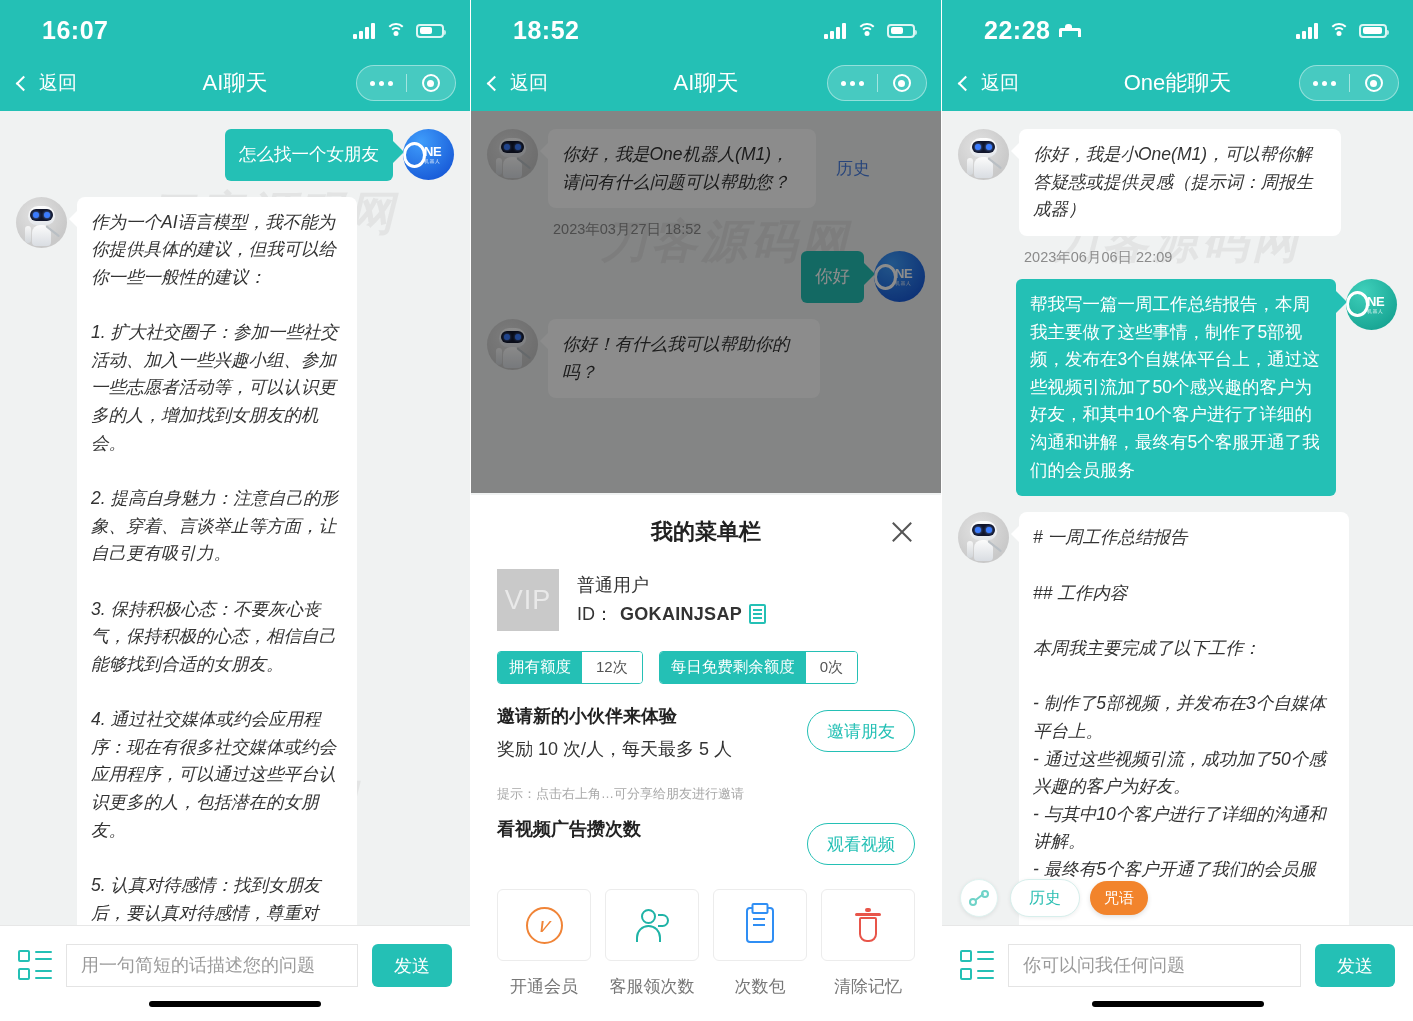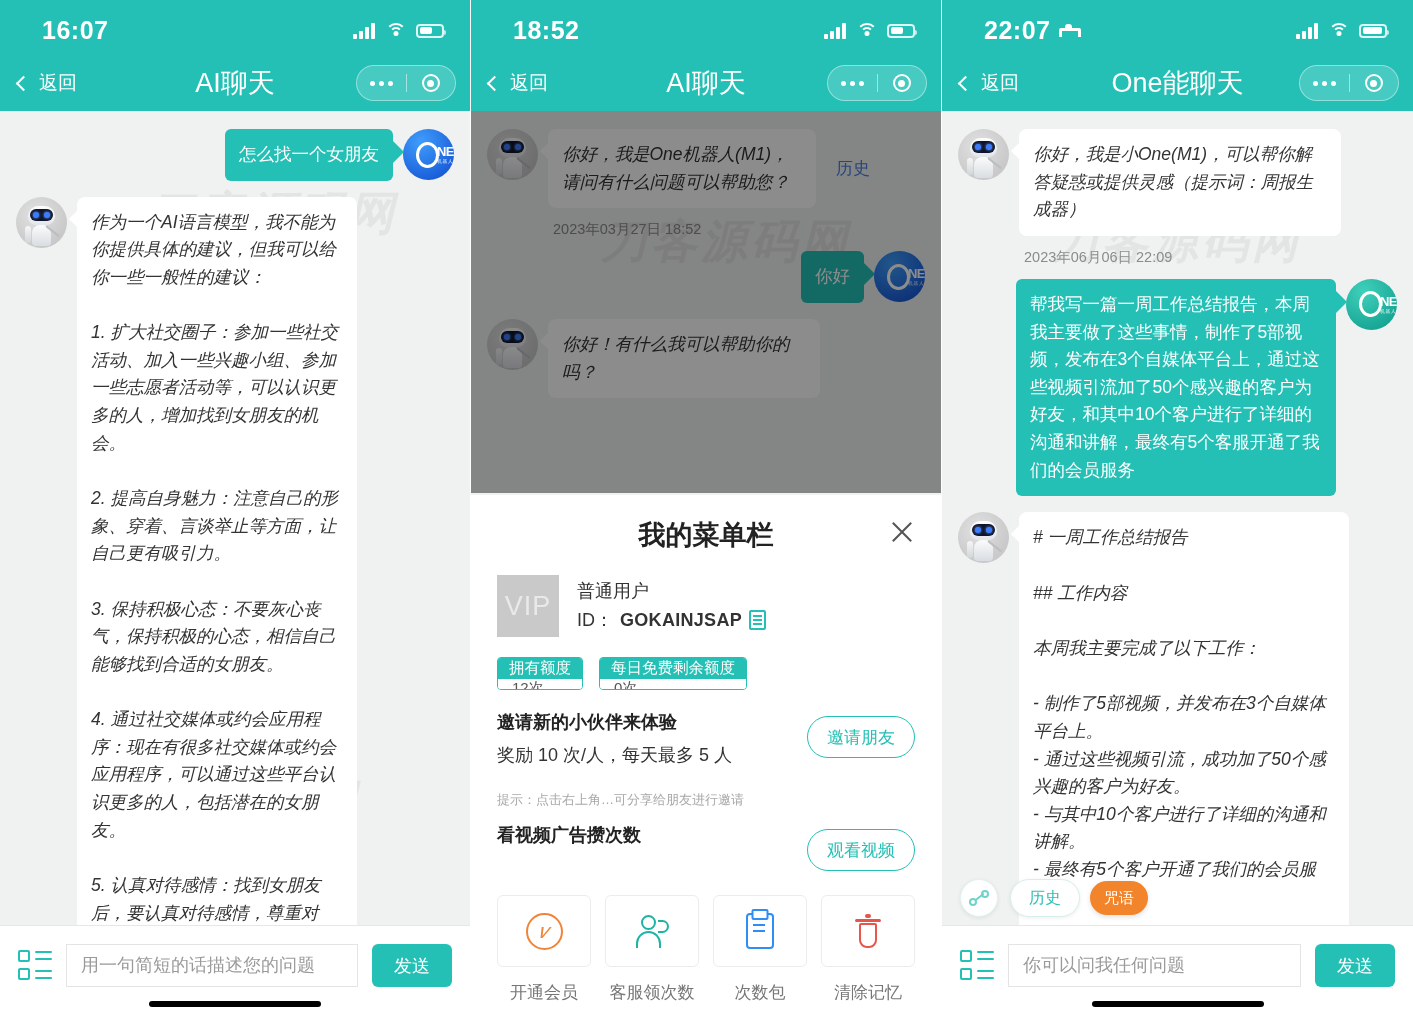--- a/index.html
+++ b/index.html
@@ -53,21 +53,21 @@
 
   
   .navbar {
     height: 56px; background: #24c0b5; color:#fff;
     display:flex; align-items:center; position:relative; padding: 0 14px 0 18px;
   }
   .nav-back { display:flex; align-items:center; gap:10px; font-size:19px; z-index:2; cursor:pointer;}
   .chev { width:11px;height:11px;border-left:2.4px solid #fff;border-bottom:2.4px solid #fff;
           transform:rotate(45deg); display:block; }
   .nav-title { position:absolute; left:0; right:0; text-align:center;
-               font-size:27px; font-weight:400; pointer-events:none; }
+               font-size:22px; font-weight:400; pointer-events:none; }
   .nav-caps { margin-left:auto; z-index:2; display:flex; align-items:center;
       background: rgba(255,255,255,.16); border:1px solid rgba(255,255,255,.42);
       border-radius: 20px; height:36px; width:100px; }
   .nav-caps .dots { flex:1; display:flex; align-items:center; justify-content:center; gap:4px; }
   .nav-caps .dots u { width:5px;height:5px;background:#fff;border-radius:50%;display:block; }
   .nav-caps .divider { width:1px; height:18px; background: rgba(255,255,255,.5); }
   .nav-caps .target { flex:1; display:flex; align-items:center; justify-content:center; }
   .nav-caps .target s { width:18px;height:18px;border:2px solid #fff;border-radius:50%;
        display:flex;align-items:center;justify-content:center;}
   .nav-caps .target s::after{content:"";width:7px;height:7px;background:#fff;border-radius:50%;}
@@ -104,21 +104,21 @@
     position:absolute;left:16px;top:28px;width:19px;height:21px;
     background:linear-gradient(#fbfbfb,#d9dde2); border-radius:8px 8px 4px 4px;
   }
   .avatar-bot .armL{position:absolute;left:9px;top:29px;width:6px;height:17px;
     background:linear-gradient(#f6f6f6,#d2d6da);border-radius:4px;}
   .avatar-bot .armR{position:absolute;right:4px;top:28px;width:17px;height:2px;
     background:#b9bfc4;transform:rotate(38deg);transform-origin:left center;border-radius:2px;}
 
   .avatar-one {
     width:51px;height:51px;border-radius:50%;flex:none;
-    display:flex;align-items:center;justify-content:flex-end;position:relative;
+    display:flex;align-items:center;justify-content:flex-start;position:relative;
     color:#fff; overflow:hidden;
   }
   .avatar-one.blue{ background: radial-gradient(circle at 35% 25%, #3f9dfb, #1657d6 85%); }
   .avatar-one.green{ background: radial-gradient(circle at 35% 25%, #3fd0bb, #13a08f 88%); }
   .one-o{ width:23px;height:26px;border:3.4px solid #fff;border-radius:50%;
           margin-right:1px; }
   .one-txt{ display:flex; flex-direction:column; align-items:flex-start; margin-left:-3px;}
   .one-ne{ font-size:13px; font-weight:bold; letter-spacing:-.5px; line-height:13px;}
   .one-sub{ font-size:5px; letter-spacing:.4px; opacity:.85; line-height:6px;}
 
@@ -170,40 +170,40 @@
     position:absolute; left:50%; transform:translateX(-50%); bottom:14px;
     width:172px; height:6px; background:#000; border-radius:4px;
   }
 
   
   .dim{ position:absolute; inset:111px 0 528px 0; background:rgba(0,0,0,.45); z-index:5; }
   .sheet{
     position:absolute; left:0; right:0; bottom:0; top:495px; background:#fff; z-index:6;
     padding: 22px 26px 0 26px;
   }
-  .sheet-title{ text-align:center; font-size:27px; font-weight:bold; color:#222; }
+  .sheet-title{ text-align:center; font-size:22px; font-weight:bold; color:#222; }
   .sheet-close{ position:absolute; right:26px; top:24px; width:26px;height:26px; cursor:pointer;}
   .sheet-close::before,.sheet-close::after{
     content:""; position:absolute; left:0; top:12px; width:26px;height:2px;background:#555;}
   .sheet-close::before{transform:rotate(45deg);} .sheet-close::after{transform:rotate(-45deg);}
   .vip-row{ display:flex; align-items:center; gap:18px; margin-top:22px; }
   .vip-badge{
     width:62px;height:62px;background:#c9c9c9;color:#e9e9e9;
     display:flex;align-items:center;justify-content:center;font-size:27px;letter-spacing:1px;
   }
   .vip-info{ line-height:1.6; }
   .vip-name{ font-size:18px; color:#333; }
   .vip-id{ font-size:18px; color:#333; display:flex; align-items:center; gap:7px;}
   .vip-id b{ font-weight:bold; letter-spacing:.3px;}
   .copy-icon{ width:17px;height:20px; border:2px solid #24c0b5; border-radius:2px;
       position:relative; display:inline-block; cursor:pointer;}
   .copy-icon::after{ content:""; position:absolute; left:2px; top:3px; width:9px;height:2px;
       background:#24c0b5; box-shadow:0 4px 0 #24c0b5, 0 8px 0 #24c0b5;}
   .quota-row{ display:flex; gap:16px; margin-top:20px; }
-  .quota{ display:flex; border:1px solid #24c0b5; border-radius:4px; overflow:hidden; height:33px;flex-direction:column;}
+  .quota{ display:flex; border:1px solid #24c0b5; border-radius:4px; overflow:hidden; height:33px;}
   .quota .lbl{ background:#24c0b5; color:#fff; font-size:15.5px; padding:0 11px;
                display:flex;align-items:center; }
   .quota .val{ color:#555; font-size:15px; padding:0 14px; display:flex;align-items:center;
                background:#fff;}
   .offer{ display:flex; align-items:flex-start; margin-top:20px; }
   .offer-text{ flex:1; }
   .offer-title{ font-size:18px;font-weight:bold;color:#222; }
   .offer-desc{ font-size:18px;color:#333;margin-top:9px; }
   .offer-tip{ font-size:13px;color:#a8a8a8;margin-top:24px; }
   .offer-btn{
@@ -518,21 +518,21 @@
           </div>
           <div class="tile-label">清除记忆</div>
         </div>
       </div>
     </div>
   </div>
 
   <div class="phone">
     <div class="statusbar">
       <div class="status-left">
-        <span class="status-time">22:07</span>
+        <span class="status-time">22:28</span>
         <span class="bed-icon">
             <i></i>
             <i></i>
             <i></i>
             <i></i>
           </span>
       </div>
       <div class="status-right">
         <span class="sig">
             <b></b>

